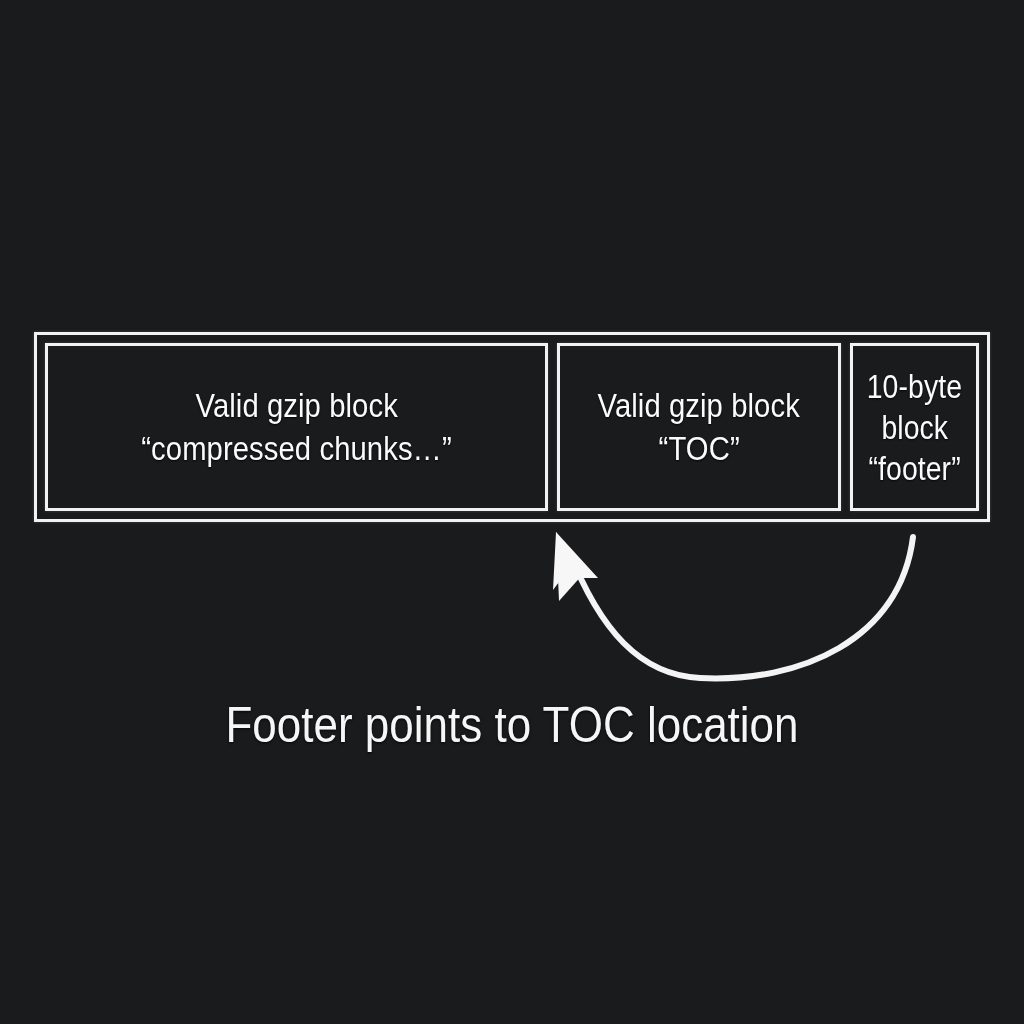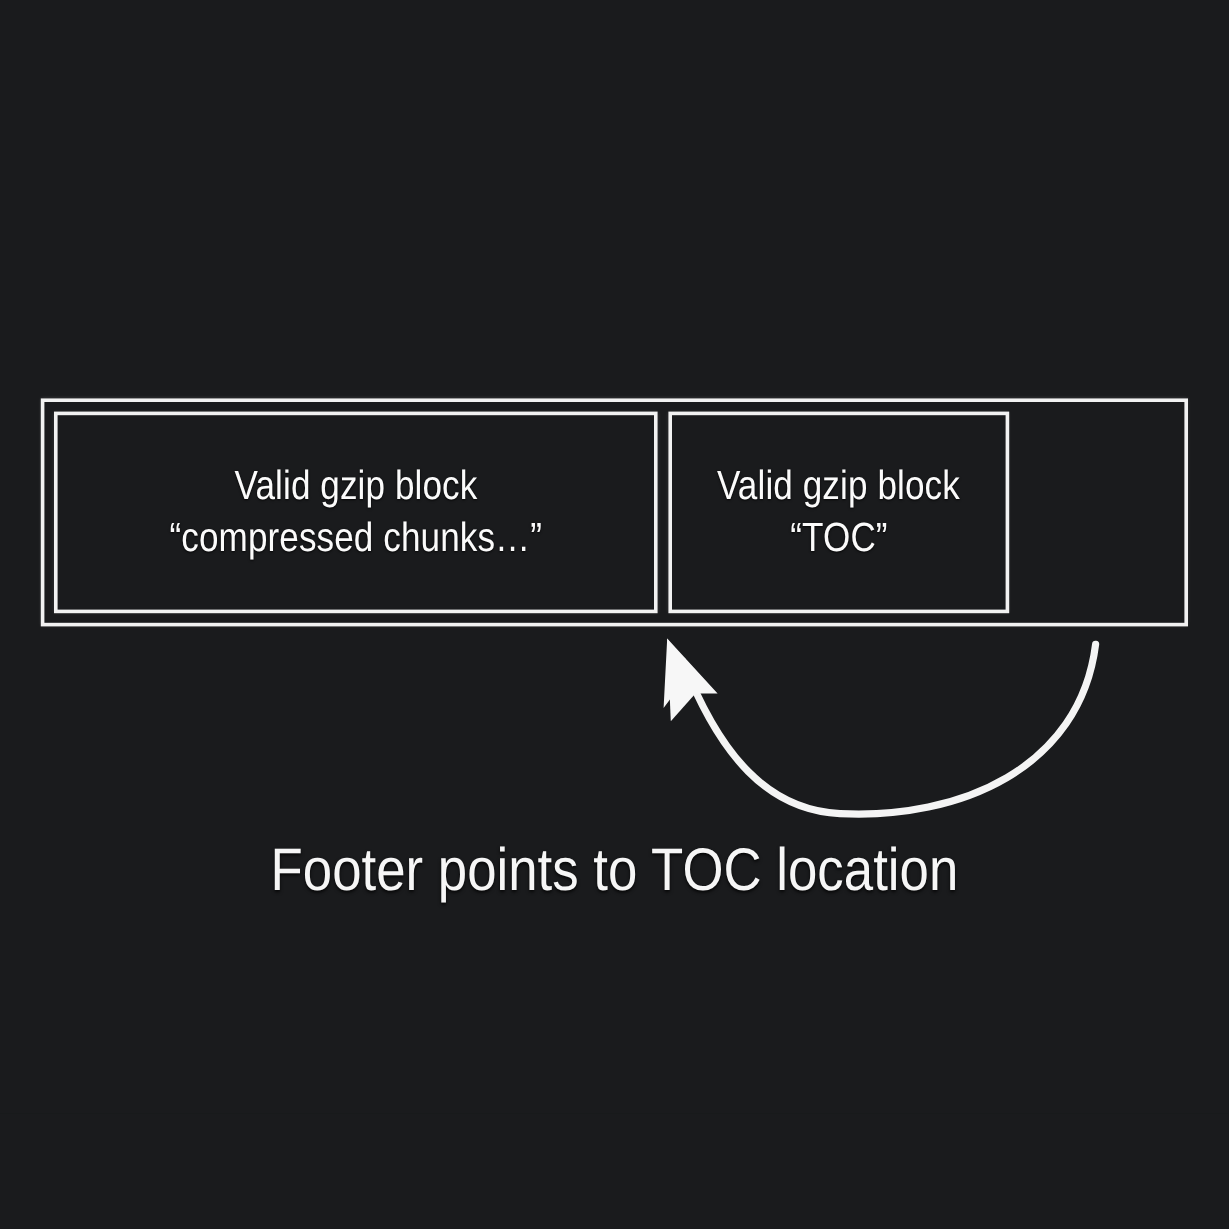--- a/index.html
+++ b/index.html
@@ -113,20 +113,25 @@
     <div class="block chunks">
       <span class="block-line">Valid gzip block</span>
       <span class="block-line">“compressed chunks…”</span>
     </div>
 
     <div class="block toc">
       <span class="block-line">Valid gzip block</span>
       <span class="block-line">“TOC”</span>
     </div>
 
+    <div class="block footer">
+      <span class="block-line">10-byte</span>
+      <span class="block-line">block</span>
+      <span class="block-line">“footer”</span>
+    </div>
 
   </div>
 
   <svg id="arrow-svg" viewBox="0 0 1024 1024">
     <path d="M 913 537 C 900 640 800 683 700 678 C 640 675 600 630 569 551" fill="none" stroke="#f4f4f4" stroke-width="6" stroke-linecap="round"></path>
     <polygon points="556,532 598,578 562,578 553,590" fill="#f7f7f7"></polygon>
     <polygon points="556,532 559,601 584,573" fill="#f7f7f7"></polygon>
   </svg>
 
   <div id="caption">

